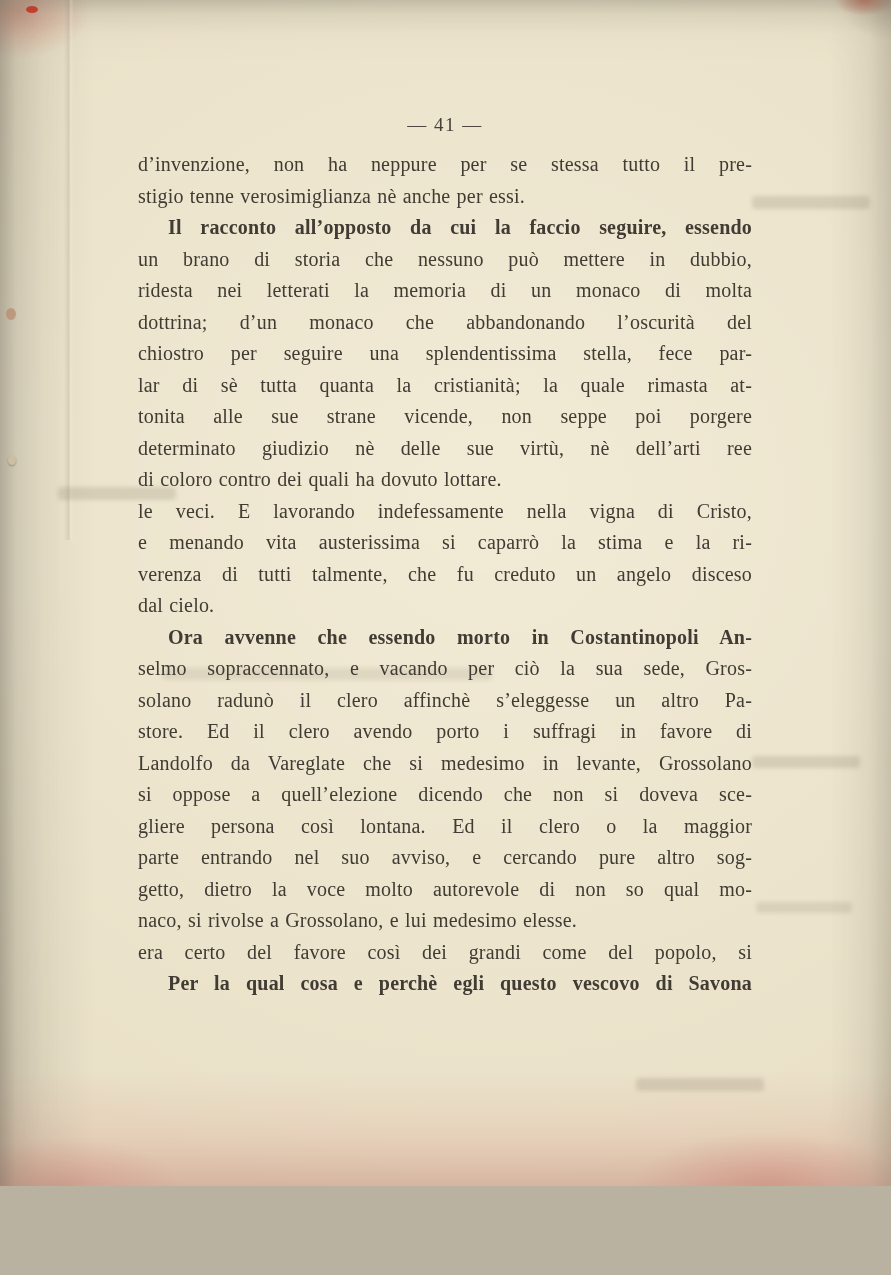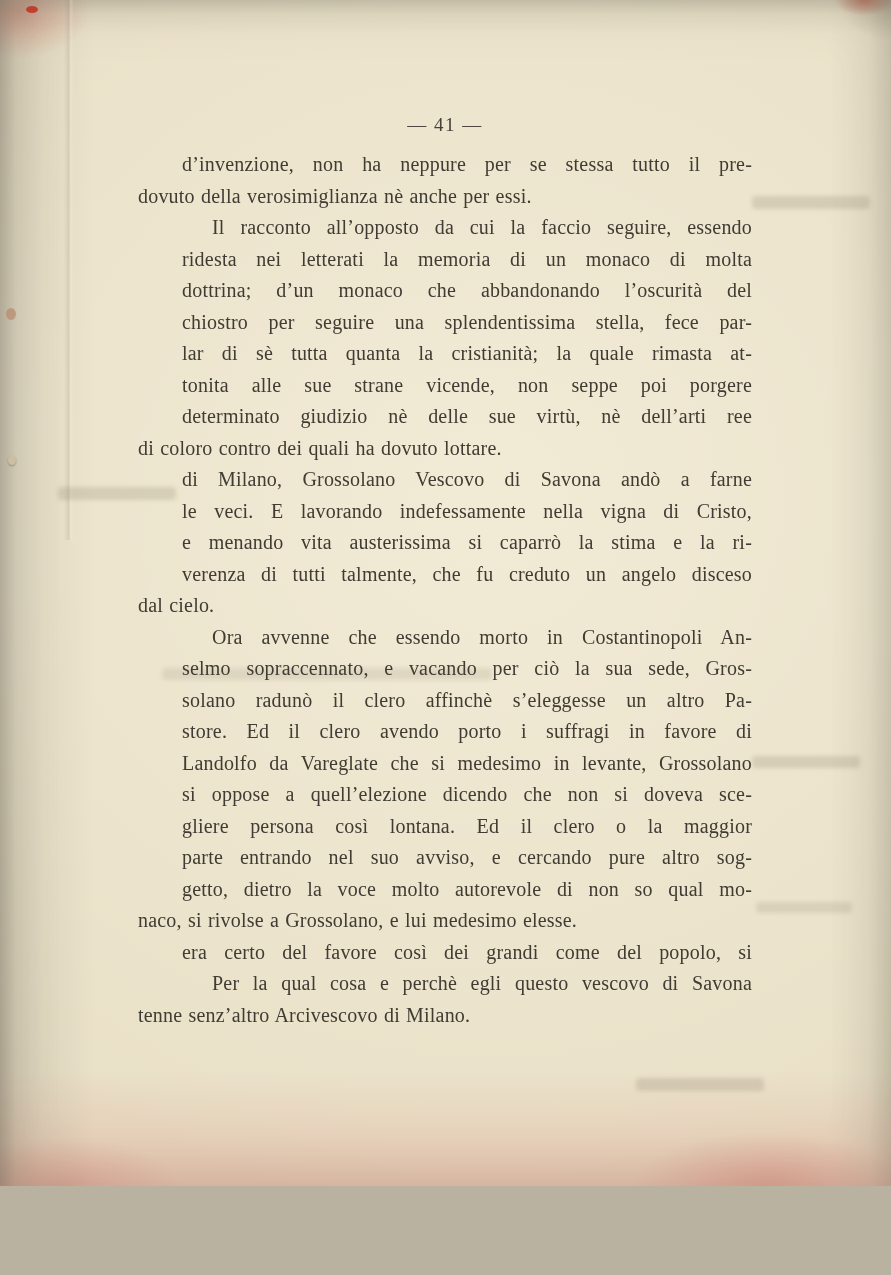--- a/index.html
+++ b/index.html
@@ -60,22 +60,22 @@
     position: absolute;
     left: 138px; top: 149px; width: 614px;
     font-size: 20px;
     line-height: 31.5px;
     color: #403b33;
     letter-spacing: 0.2px;
     word-spacing: 1px;
   }
 
   .line { text-align: left; }
-  .line.just { text-align: justify; text-align-last: justify; margin-left: 44px; }
-  .line.indent { text-indent: 30px; }
+  .line.just { text-align: justify; text-align-last: justify; }
+  .line.indent { text-indent: 30px; font-weight: bold; }
 
   
   .stain { position: absolute; pointer-events: none; }
   .s-speck-tl      { left: 26px;  top: 6px;    width: 12px; height: 7px;  background: #c0301f; border-radius: 50%; opacity: .85; filter: blur(0.4px); }
   .s-edge-dot-1    { left: 6px;   top: 308px;  width: 10px; height: 12px; background: #b78a6d; border-radius: 50%; opacity: .7; filter: blur(0.6px); }
   .s-edge-dot-2    { left: 8px;   top: 456px;  width: 8px;  height: 9px;  background: #cdbfa4; border-radius: 50%; box-shadow: 0 1px 2px rgba(90,80,60,.5); opacity: .9; }
   .s-brown-dot-1   { left: 314px; top: 1202px; width: 16px; height: 11px; background: #a9875f; border-radius: 50%; opacity: .75; filter: blur(0.6px); }
   .s-brown-dot-2   { left: 340px; top: 1214px; width: 9px;  height: 7px;  background: #b59670; border-radius: 50%; opacity: .6; filter: blur(0.7px); }
   .s-pink-bottom-r { left: 688px; top: 1238px; width: 203px; height: 37px; background: radial-gradient(ellipse at 60% 100%, rgba(205,110,95,0.55), rgba(0,0,0,0) 75%); }
   .s-pink-bottom-c { left: 220px; top: 1252px; width: 330px; height: 23px; background: radial-gradient(ellipse at 50% 100%, rgba(205,115,100,0.40), rgba(0,0,0,0) 80%); }
@@ -117,51 +117,50 @@
   <div class="ghost g3"></div>
   <div class="ghost g4"></div>
   <div class="ghost g5"></div>
   <div class="ghost g6"></div>
 
   <div class="page-number">— 41 —</div>
 
   <div class="text-block">
       <div>
         <div class="line just">d’invenzione, non ha neppure per se stessa tutto il pre-</div>
-        <div class="line">dovuto della verosimiglianza nè anche per essi.</div>
+        <div class="line">stigio tenne verosimiglianza nè anche per essi.</div>
       </div>
       <div>
         <div class="line just indent">Il racconto all’opposto da cui la faccio seguire, essendo</div>
+        <div class="line just">un brano di storia che nessuno può mettere in dubbio,</div>
         <div class="line just">ridesta nei letterati la memoria di un monaco di molta</div>
         <div class="line just">dottrina; d’un monaco che abbandonando l’oscurità del</div>
         <div class="line just">chiostro per seguire una splendentissima stella, fece par-</div>
         <div class="line just">lar di sè tutta quanta la cristianità; la quale rimasta at-</div>
         <div class="line just">tonita alle sue strane vicende, non seppe poi porgere</div>
         <div class="line just">determinato giudizio nè delle sue virtù, nè dell’arti ree</div>
         <div class="line">di coloro contro dei quali ha dovuto lottare.</div>
       </div>
       <div>
-        <div class="line just">di Milano, Grossolano Vescovo di Savona andò a farne</div>
         <div class="line just">le veci. E lavorando indefessamente nella vigna di Cristo,</div>
         <div class="line just">e menando vita austerissima si caparrò la stima e la ri-</div>
         <div class="line just">verenza di tutti talmente, che fu creduto un angelo disceso</div>
         <div class="line">dal cielo.</div>
       </div>
       <div>
         <div class="line just indent">Ora avvenne che essendo morto in Costantinopoli An-</div>
         <div class="line just">selmo sopraccennato, e vacando per ciò la sua sede, Gros-</div>
         <div class="line just">solano radunò il clero affinchè s’eleggesse un altro Pa-</div>
         <div class="line just">store. Ed il clero avendo porto i suffragi in favore di</div>
         <div class="line just">Landolfo da Vareglate che si medesimo in levante, Grossolano</div>
         <div class="line just">si oppose a quell’elezione dicendo che non si doveva sce-</div>
         <div class="line just">gliere persona così lontana. Ed il clero o la maggior</div>
         <div class="line just">parte entrando nel suo avviso, e cercando pure altro sog-</div>
         <div class="line just">getto, dietro la voce molto autorevole di non so qual mo-</div>
         <div class="line">naco, si rivolse a Grossolano, e lui medesimo elesse.</div>
       </div>
       <div>
         <div class="line just">era certo del favore così dei grandi come del popolo, si</div>
         <div class="line just indent">Per la qual cosa e perchè egli questo vescovo di Savona</div>
-        <div class="line">tenne senz’altro Arcivescovo di Milano.</div>
       </div>
     </div>
 
 </div>
 
 </body></html>

